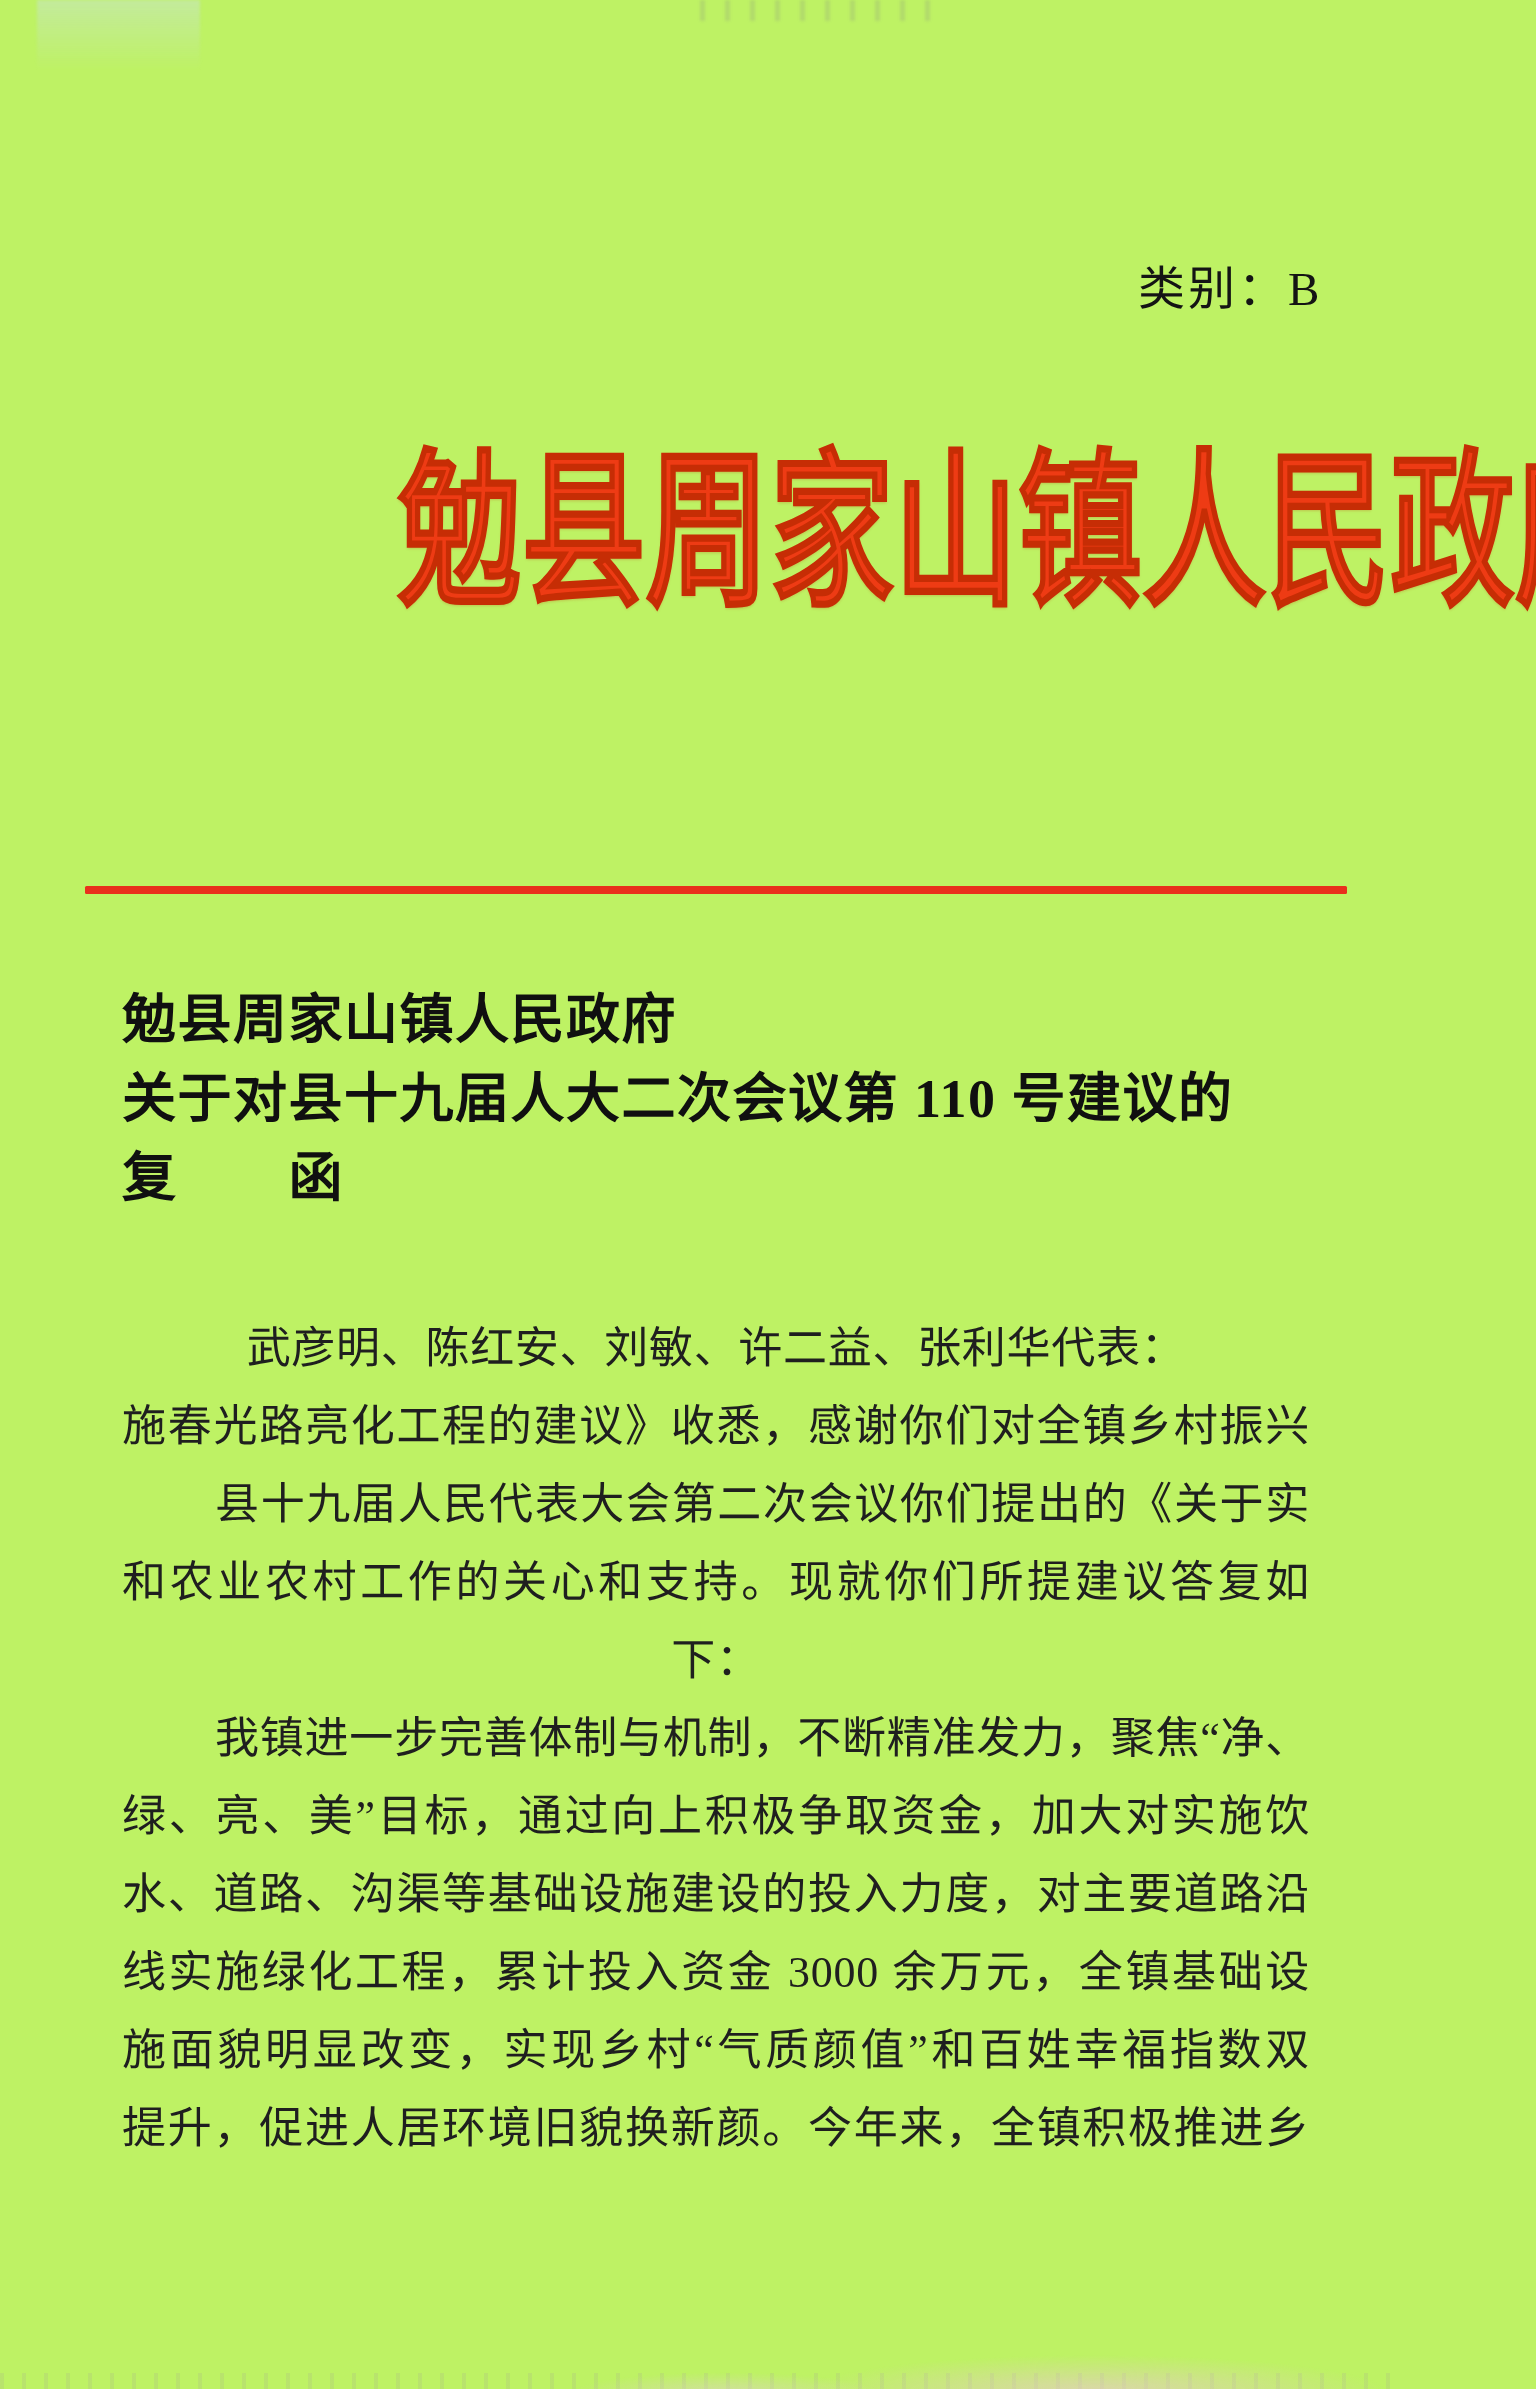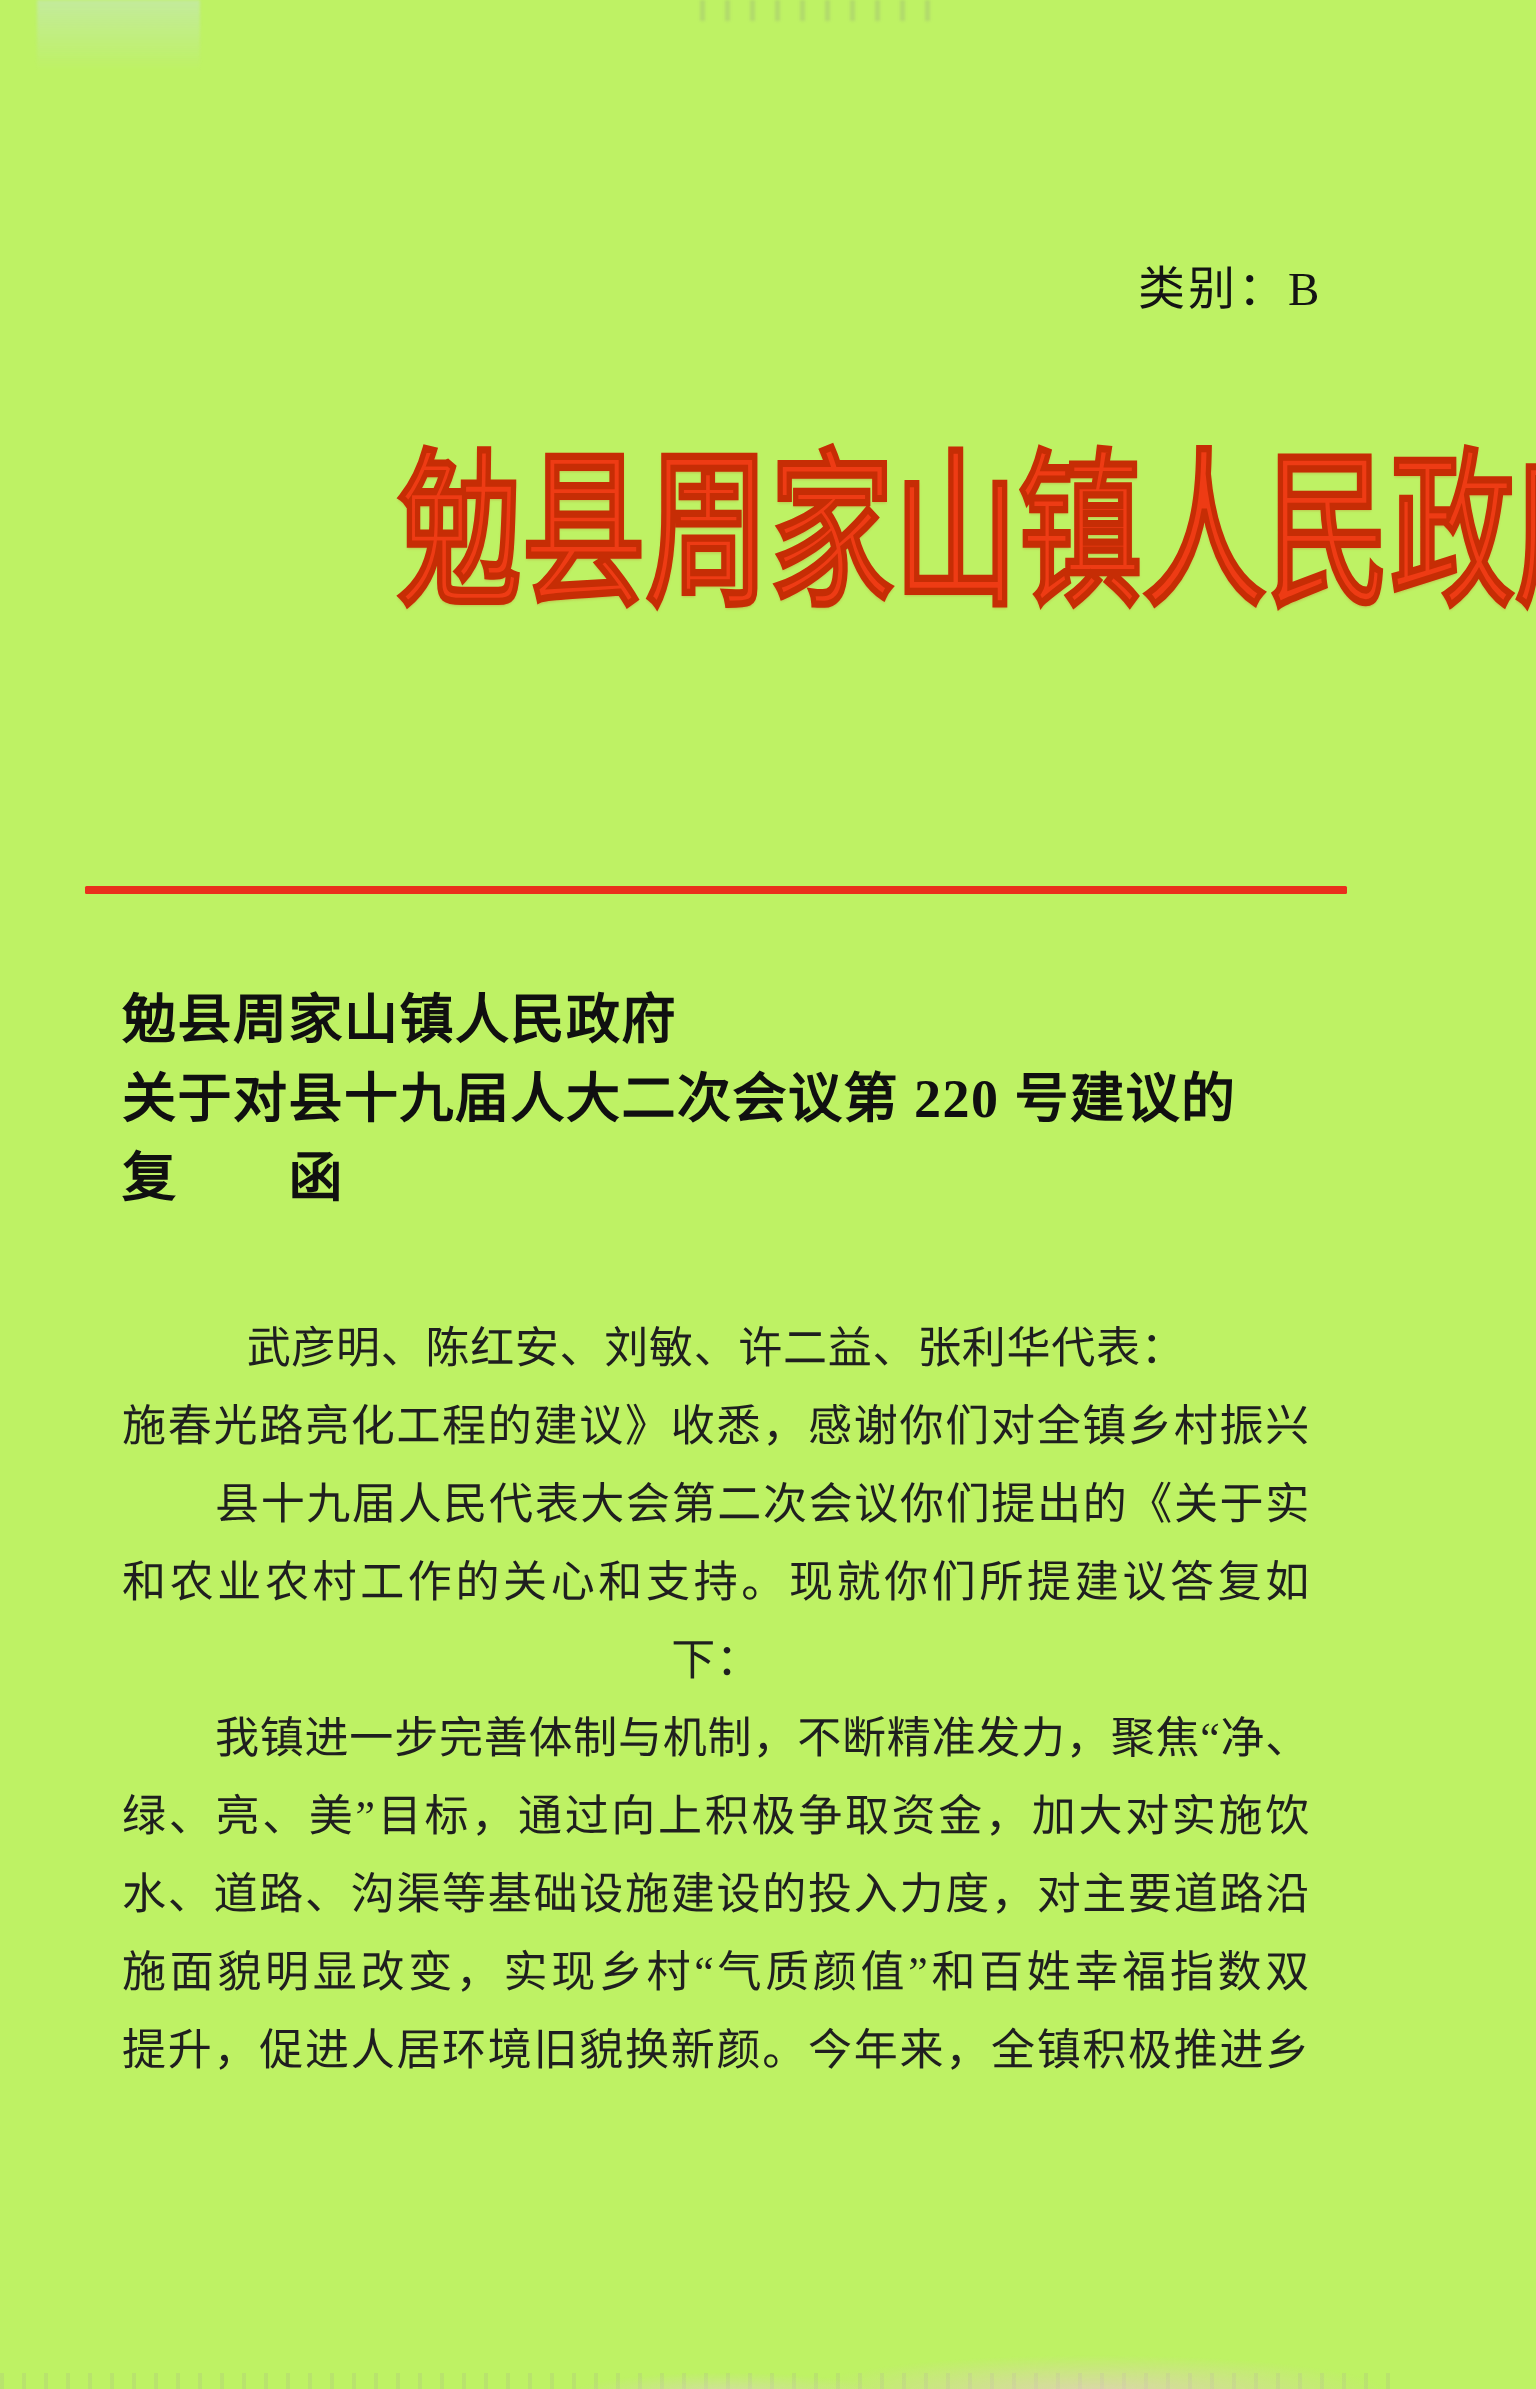--- a/index.html
+++ b/index.html
@@ -139,33 +139,34 @@
 
   <div class="masthead">
     <span class="masthead-text">勉县周家山镇人民政府文件</span>
   </div>
 
 
   <div class="red-rule"></div>
 
   <div class="title-block">
     <div class="title-line">勉县周家山镇人民政府</div>
-    <div class="title-line">关于对县十九届人大二次会议第 220 号建议的</div>
+    <div class="title-line">关于对县十九届人大二次会议第 110 号建议的</div>
     <div class="title-line">复　　函</div>
   </div>
 
   <div class="body-block" id="body-block">
       <div class="body-line">武彦明、陈红安、刘敏、许二益、张利华代表：</div>
       <div class="body-line justify">施春光路亮化工程的建议》收悉，感谢你们对全镇乡村振兴</div>
       <div class="body-line justify indent">县十九届人民代表大会第二次会议你们提出的《关于实</div>
       <div class="body-line justify">和农业农村工作的关心和支持。现就你们所提建议答复如</div>
       <div class="body-line">下：</div>
       <div class="body-line justify indent">我镇进一步完善体制与机制，不断精准发力，聚焦“净、</div>
       <div class="body-line justify">绿、亮、美”目标，通过向上积极争取资金，加大对实施饮</div>
       <div class="body-line justify">水、道路、沟渠等基础设施建设的投入力度，对主要道路沿</div>
+      <div class="body-line justify">线实施绿化工程，累计投入资金 3000 余万元，全镇基础设</div>
       <div class="body-line justify">施面貌明显改变，实现乡村“气质颜值”和百姓幸福指数双</div>
       <div class="body-line justify">提升，促进人居环境旧貌换新颜。今年来，全镇积极推进乡</div>
     </div>
 
   <div class="artifact artifact-bottom"></div>
 
 </div>
 
 
 </body></html>

